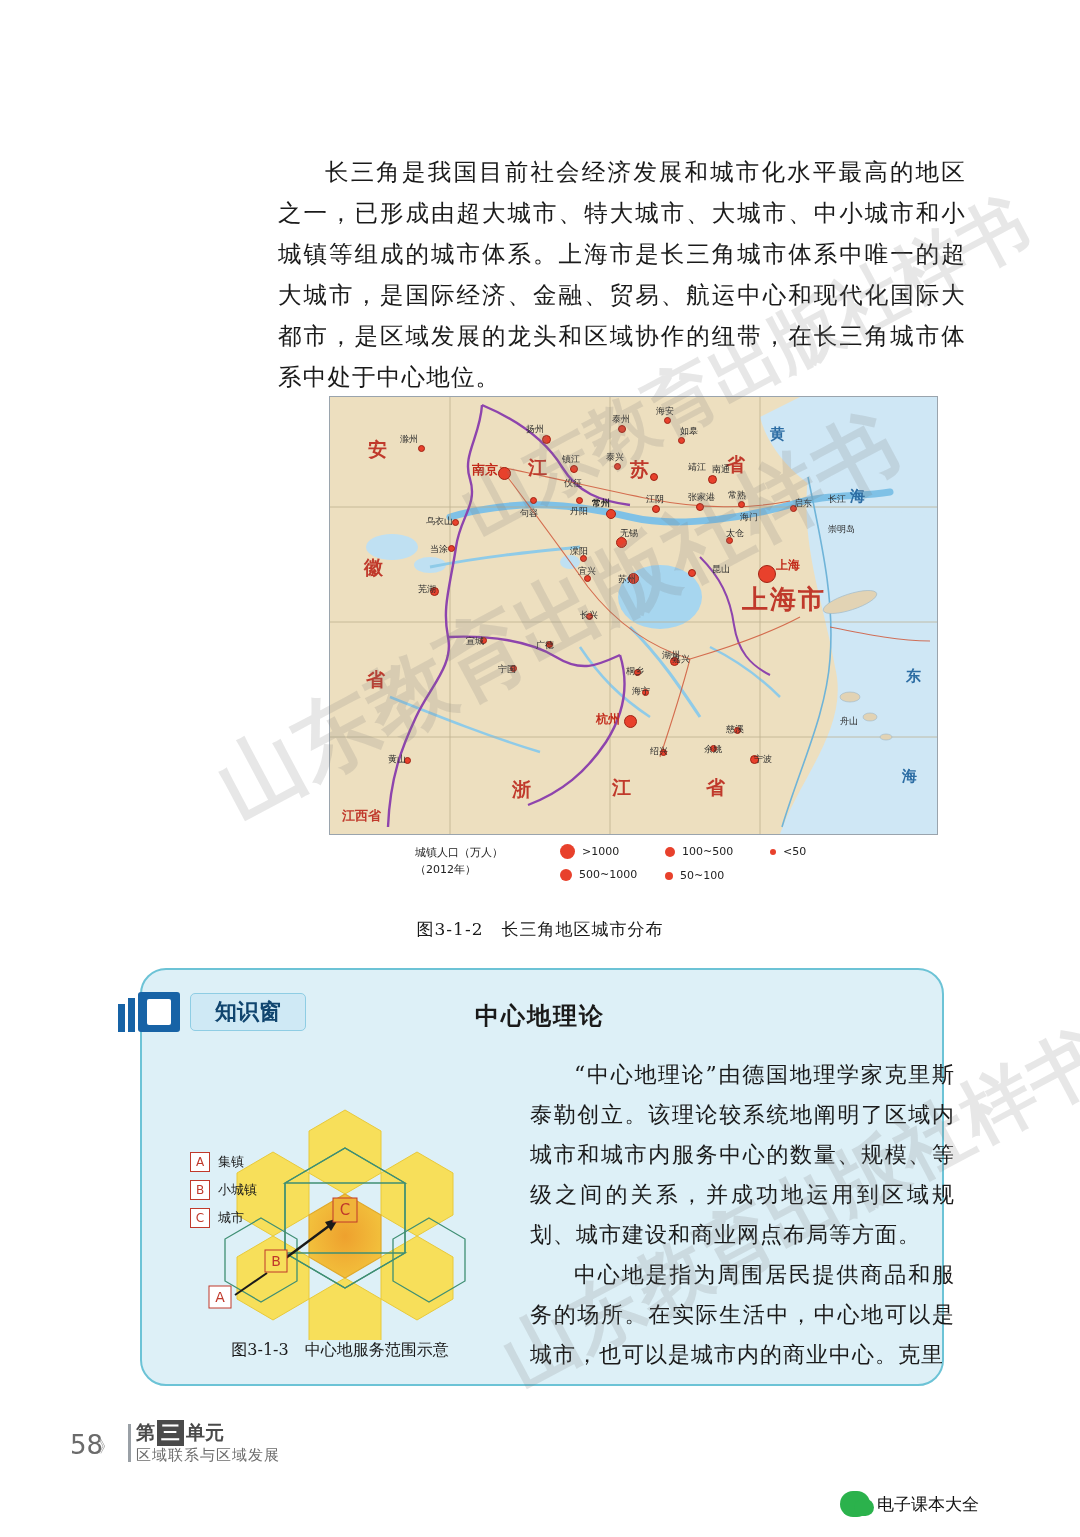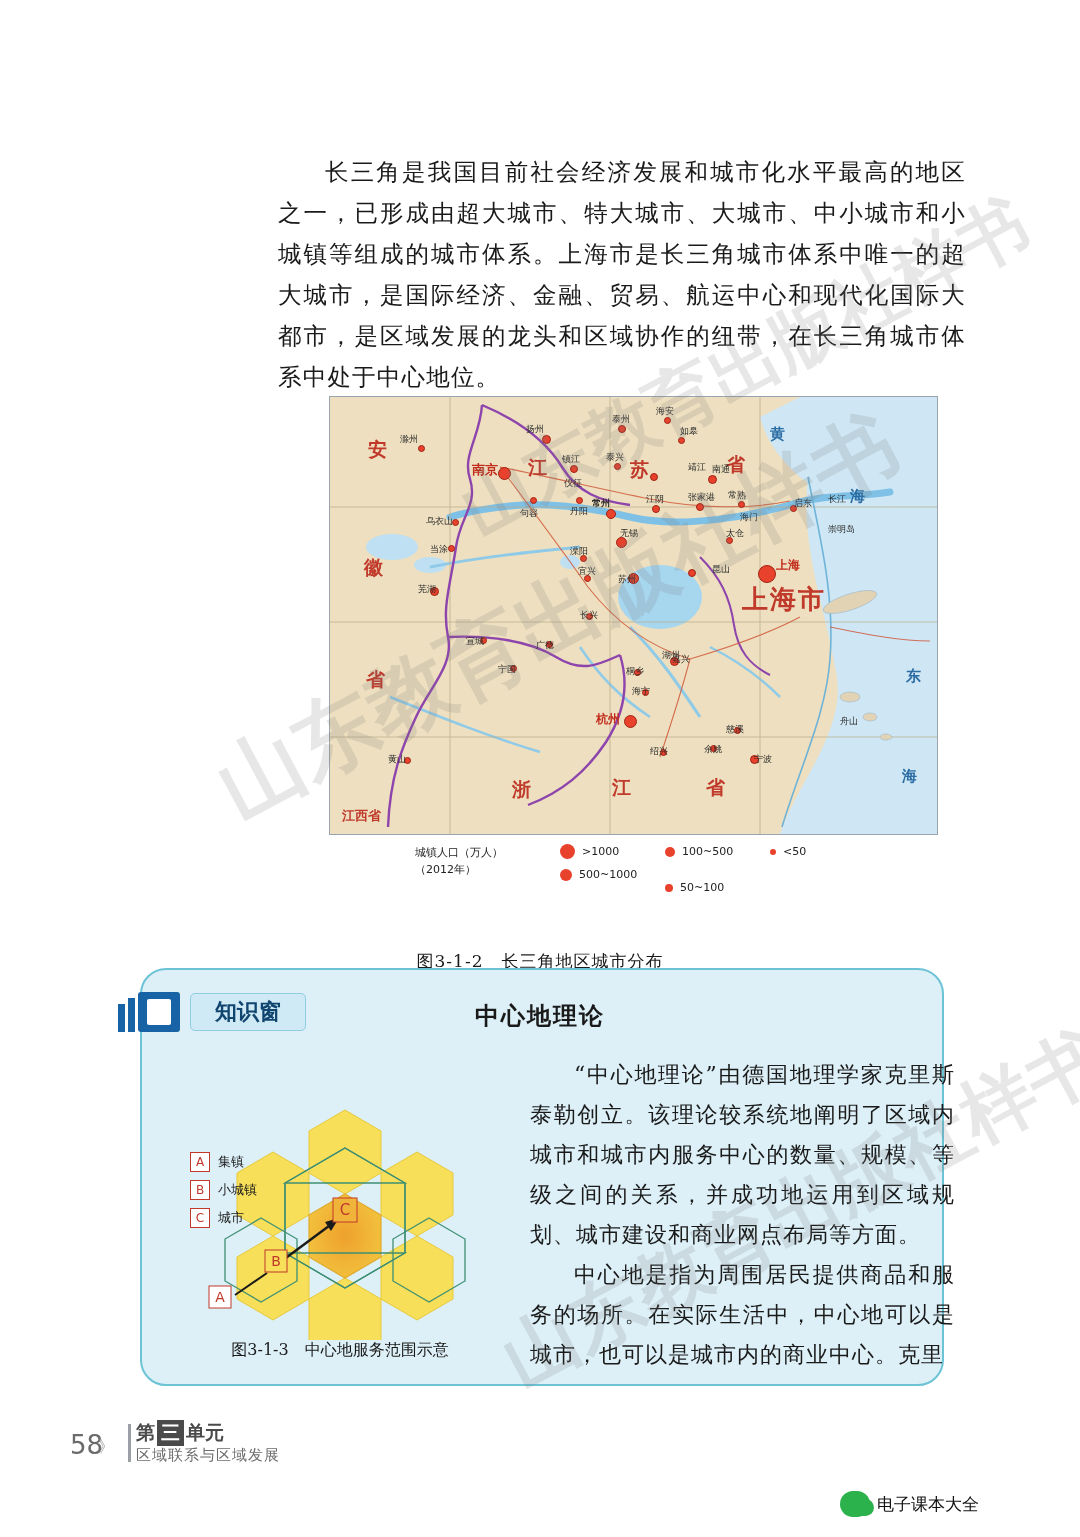--- a/index.html
+++ b/index.html
@@ -28,21 +28,21 @@
     font-family:"DejaVu Serif","Liberation Serif",serif;}
   .dot{position:absolute;border-radius:50%;background:#e8412c;border:1px solid #a02314;}
 
   .legend{position:absolute;left:415px;top:840px;width:420px;height:50px;
     font-size:11px;color:#222;font-family:"DejaVu Sans","Liberation Sans",sans-serif;}
   .legend .ttl{position:absolute;left:0;top:4px;line-height:17px;}
   .legend .item{position:absolute;white-space:nowrap;}
   .legend .ld{display:inline-block;border-radius:50%;background:#e8412c;vertical-align:middle;margin-right:7px;}
 
   .fig-cap{position:absolute;width:100%;text-align:center;font-size:17px;letter-spacing:1px;
-    font-family:"DejaVu Serif","Liberation Serif",serif;color:#1a1a1a;margin-top:32px;}
+    font-family:"DejaVu Serif","Liberation Serif",serif;color:#1a1a1a;}
 
   
   .kbox{position:absolute;left:140px;top:968px;width:800px;height:414px;
     border:2px solid #6cc3d6;border-radius:26px;background:#ddf0f7;}
   .kbox-tab{position:absolute;left:118px;top:992px;height:40px;display:flex;align-items:center;}
   .kb-bars{display:flex;align-items:flex-end;height:40px;}
   .kb-bars i{display:block;width:7px;background:#1763a6;margin-right:3px;}
   .kb-square{width:42px;height:40px;background:#1763a6;border-radius:3px;position:relative;margin-right:10px;}
   .kb-square:after{content:"";position:absolute;left:9px;top:7px;width:24px;height:26px;background:#fff;border-radius:2px;}
   .kb-title{background:#cfe9f5;border:1px solid #8ecde4;border-radius:5px;padding:3px 24px;
@@ -264,21 +264,21 @@
     </div>
     <div class="item" style="left:250px;top:5px;">
       <span class="ld" style="width:10px;height:10px;"></span><span>100~500</span>
     </div>
     <div class="item" style="left:355px;top:5px;">
       <span class="ld" style="width:6px;height:6px;"></span><span>&lt;50</span>
     </div>
     <div class="item" style="left:145px;top:28px;">
       <span class="ld" style="width:12px;height:12px;"></span><span>500~1000</span>
     </div>
-    <div class="item" style="left:250px;top:29px;margin-top:12px;">
+    <div class="item" style="left:250px;top:29px;">
       <span class="ld" style="width:8px;height:8px;"></span><span>50~100</span>
     </div>
   </div>
 
   <div class="fig-cap" style="top:918px;">图3-1-2　长三角地区城市分布</div>
 
   <div class="kbox"></div>
 
   <div class="kbox-tab">
     <div class="kb-bars">

